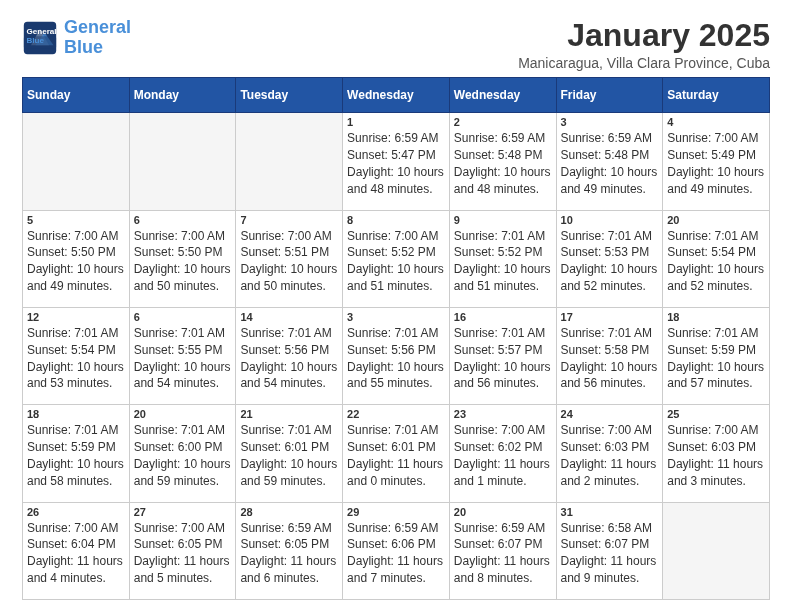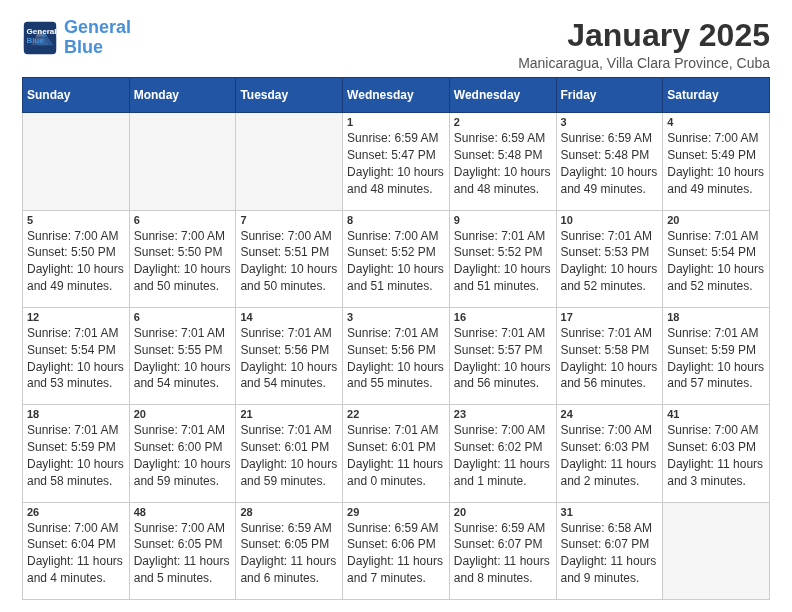--- a/index.html
+++ b/index.html
@@ -307,37 +307,37 @@
 and 1 minute.</div>
           </td>
           <td class="">
             <span class="day-number">24</span>
             <div class="day-info" style="white-space: pre-line;">Sunrise: 7:00 AM
 Sunset: 6:03 PM
 Daylight: 11 hours
 and 2 minutes.</div>
           </td>
           <td class="">
-            <span class="day-number">41</span>
+            <span class="day-number">25</span>
             <div class="day-info" style="white-space: pre-line;">Sunrise: 7:00 AM
 Sunset: 6:03 PM
 Daylight: 11 hours
 and 3 minutes.</div>
           </td>
         </tr>
         <tr>
           <td class="">
             <span class="day-number">26</span>
             <div class="day-info" style="white-space: pre-line;">Sunrise: 7:00 AM
 Sunset: 6:04 PM
 Daylight: 11 hours
 and 4 minutes.</div>
           </td>
           <td class="">
-            <span class="day-number">48</span>
+            <span class="day-number">27</span>
             <div class="day-info" style="white-space: pre-line;">Sunrise: 7:00 AM
 Sunset: 6:05 PM
 Daylight: 11 hours
 and 5 minutes.</div>
           </td>
           <td class="">
             <span class="day-number">28</span>
             <div class="day-info" style="white-space: pre-line;">Sunrise: 6:59 AM
 Sunset: 6:05 PM
 Daylight: 11 hours

